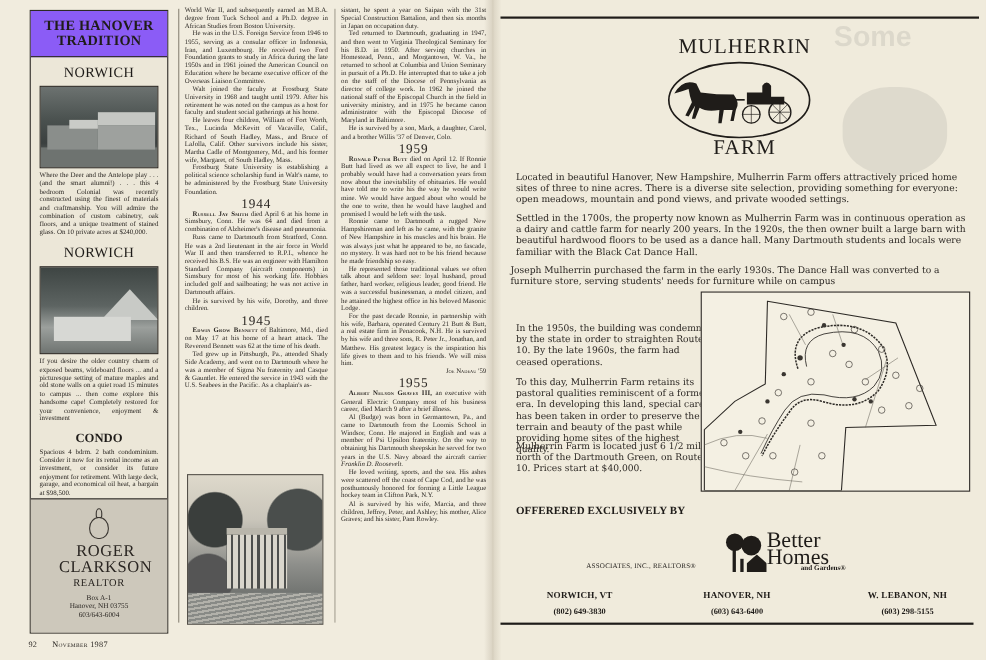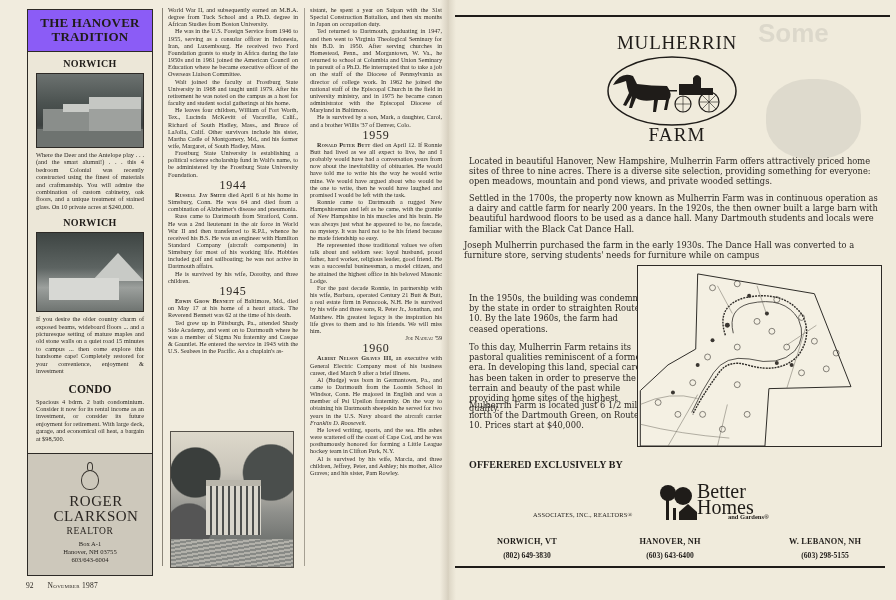--- a/index.html
+++ b/index.html
@@ -13,21 +13,21 @@
   .spread { position: absolute; inset: 0; }
   .page-left { position: absolute; left: 0; top: 0; width: 448px; height: 600px; background: #f1ecde; }
   .page-right { position: absolute; left: 448px; top: 0; width: 448px; height: 600px; background: #f0ebdc; }
   .gutter { position: absolute; left: 440px; top: 0; width: 16px; height: 600px;
     background: linear-gradient(90deg, rgba(0,0,0,0) 0%, rgba(120,105,80,0.18) 45%, rgba(120,105,80,0.22) 50%, rgba(120,105,80,0.14) 60%, rgba(0,0,0,0) 100%); }
 
   
   .ad-box { position: absolute; left: 27px; top: 9px; width: 126px; height: 567px; border: 1.5px solid #2d2a26; background: #ece7d8; }
   .ad-header { height: 42px; background: #8b5cf6; border-bottom: 1.5px solid #2d2a26; text-align: center; padding-top: 6px; }
   .ad-header div { font-weight: bold; font-size: 13px; line-height: 14px; letter-spacing: 0.2px; color: #1f1c19; }
-  .ad-sub { font-weight: bold; font-size: 10px; text-align: center; margin-top: 6px; letter-spacing: 0.4px; color: #1f1c19; }
+  .ad-sub { font-weight: normal; font-size: 13px; text-align: center; margin-top: 6px; letter-spacing: 0.4px; color: #1f1c19; }
   .photo { margin: 4px auto 0; width: 108px; height: 75px; border: 1px solid #2d2a26; position: relative; overflow: hidden; }
   .photo1 { background: linear-gradient(180deg, #6c7270 0%, #4b5250 40%, #3b403f 70%, #7b7f7c 100%); }
   .photo1 .roof { position: absolute; left: 52px; top: 23px; width: 52px; height: 12px; background: #c5c7c3; }
   .photo1 .house { position: absolute; left: 52px; top: 35px; width: 52px; height: 22px; background: #9ea19e; }
   .photo1 .garage { position: absolute; left: 6px; top: 35px; width: 46px; height: 22px; background: #8a8e8b; }
   .photo1 .groof { position: absolute; left: 26px; top: 30px; width: 26px; height: 8px; background: #c9cbc7; }
   .photo1 .ground { position: absolute; left: 0; bottom: 0; width: 100%; height: 18px; background: #6e7370; }
   .photo2 { background: linear-gradient(180deg, #3e4543 0%, #5d6462 45%, #9ca09d 70%, #6f7471 100%); height: 80px; }
   .photo2 .house { position: absolute; left: 12px; top: 45px; width: 70px; height: 22px; background: #d7d8d4; }
   .photo2 .gable { position: absolute; left: 55px; top: 20px; width: 0; height: 0; border-left: 26px solid transparent; border-right: 26px solid transparent; border-bottom: 28px solid #c8cac6; }
@@ -170,21 +170,21 @@
   <div class="col col2">
     <p class="noind">sistant, he spent a year on Saipan with the 31st Special Construction Battalion, and then six months in Japan on occupation duty.</p>
     <p>Ted returned to Dartmouth, graduating in 1947, and then went to Virginia Theological Seminary for his B.D. in 1950. After serving churches in Homestead, Penn., and Morgantown, W. Va., he returned to school at Columbia and Union Seminary in pursuit of a Ph.D. He interrupted that to take a job on the staff of the Diocese of Pennsylvania as director of college work. In 1962 he joined the national staff of the Episcopal Church in the field in university ministry, and in 1975 he became canon administrator with the Episcopal Diocese of Maryland in Baltimore.</p>
     <p>He is survived by a son, Mark, a daughter, Carol, and a brother Willis '37 of Denver, Colo.</p>
     <div class="year">1959</div>
     <p><span class="sc">Ronald Peter Butt</span><span> died on April 12. If Ronnie Butt had lived as we all expect to live, he and I probably would have had a conversation years from now about the inevitability of obituaries. He would have told me to write his the way he would write mine. We would have argued about who would be the one to write, then he would have laughed and promised I would be left with the task.</span></p>
     <p>Ronnie came to Dartmouth a rugged New Hampshireman and left as he came, with the granite of New Hampshire in his muscles and his brain. He was always just what he appeared to be, no fascade, no mystery. It was hard not to be his friend because he made friendship so easy.</p>
     <p>He represented those traditional values we often talk about and seldom see: loyal husband, proud father, hard worker, religious leader, good friend. He was a successful businessman, a model citizen, and he attained the highest office in his beloved Masonic Lodge.</p>
     <p>For the past decade Ronnie, in partnership with his wife, Barbara, operated Century 21 Butt &amp; Butt, a real estate firm in Penacook, N.H. He is survived by his wife and three sons, R. Peter Jr., Jonathan, and Matthew. His greatest legacy is the inspiration his life gives to them and to his friends. We will miss him.</p>
     <div class="sig">Joe Nadeau '59</div>
-    <div class="year">1960</div>
+    <div class="year">1955</div>
     <p><span class="sc">Albert Nelson Graves III,</span><span> an executive with General Electric Company most of his business career, died March 9 after a brief illness.</span></p>
     <p><span>Al (Budge) was born in Germantown, Pa., and came to Dartmouth from the Loomis School in Windsor, Conn. He majored in English and was a member of Psi Upsilon fraternity. On the way to obtaining his Dartmouth sheepskin he served for two years in the U.S. Navy aboard the aircraft carrier </span><i>Franklin D. Roosevelt</i><span>.</span></p>
     <p>He loved writing, sports, and the sea. His ashes were scattered off the coast of Cape Cod, and he was posthumously honored for forming a Little League hockey team in Clifton Park, N.Y.</p>
     <p>Al is survived by his wife, Marcia, and three children, Jeffrey, Peter, and Ashley; his mother, Alice Graves; and his sister, Pam Rowley.</p>
   </div>
 
   <div class="folio">
     <span>92</span><span class="m">November 1987</span>
   </div>
 

